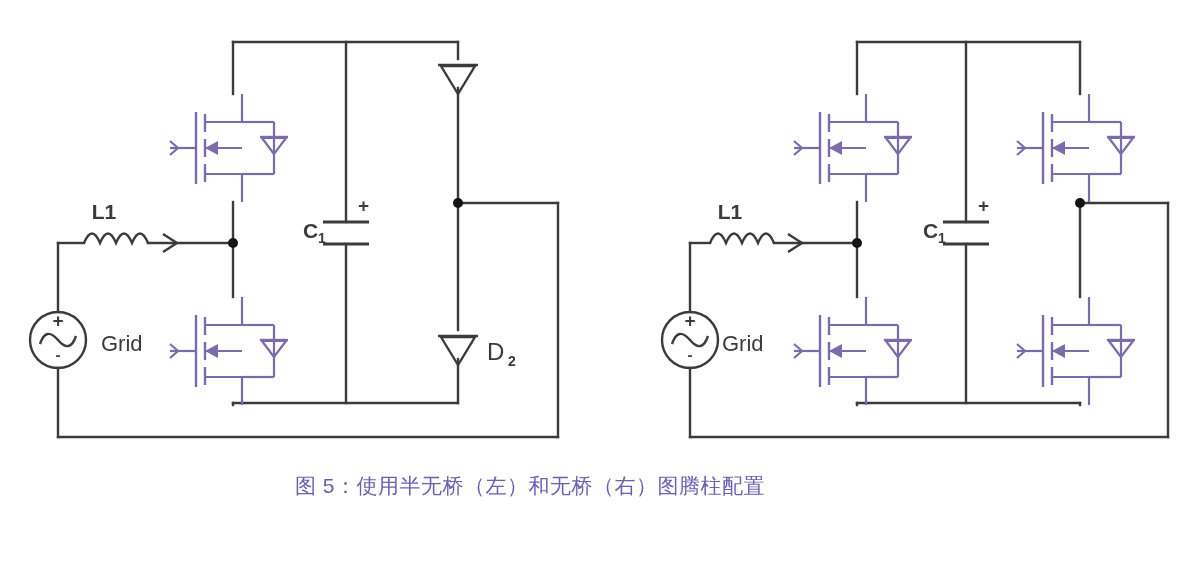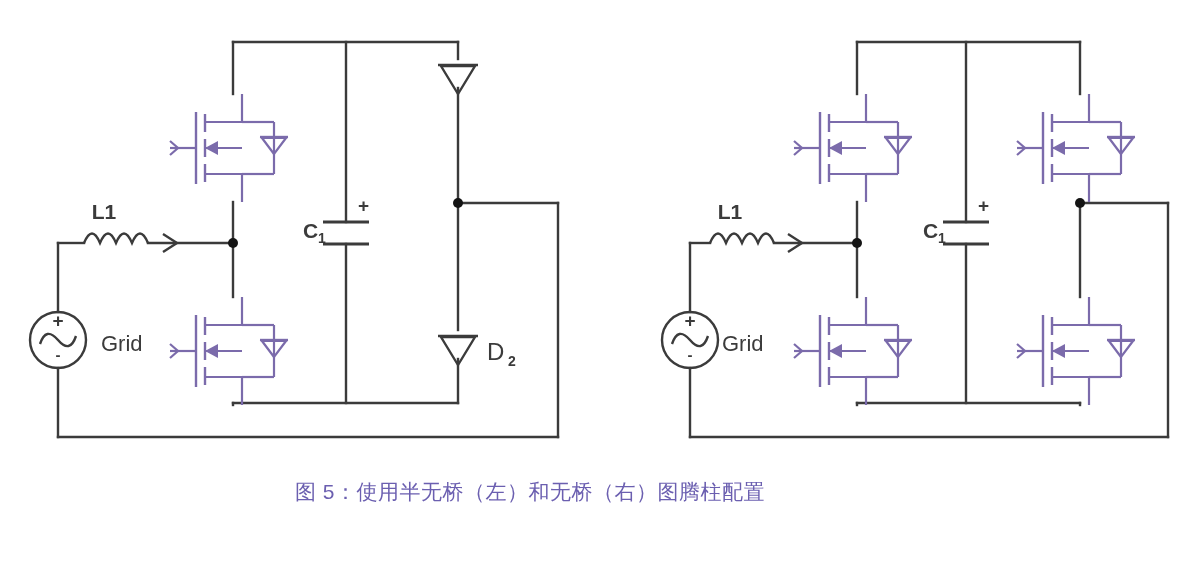--- a/index.html
+++ b/index.html
@@ -23,21 +23,20 @@
     top: 0;
     width: 1204px;
     height: 564px;
   }
   .caption-block {
     position: absolute;
     left: 0;
     top: 466px;
     width: 1060px;
     text-align: center;
-    margin-top: 6px;
   }
   .caption-line {
     font-family: "Liberation Sans", sans-serif;
     font-size: 21px;
     line-height: 39px;
     color: #6b5fb0;
     letter-spacing: 0.5px;
     white-space: pre;
   }
   svg text {

